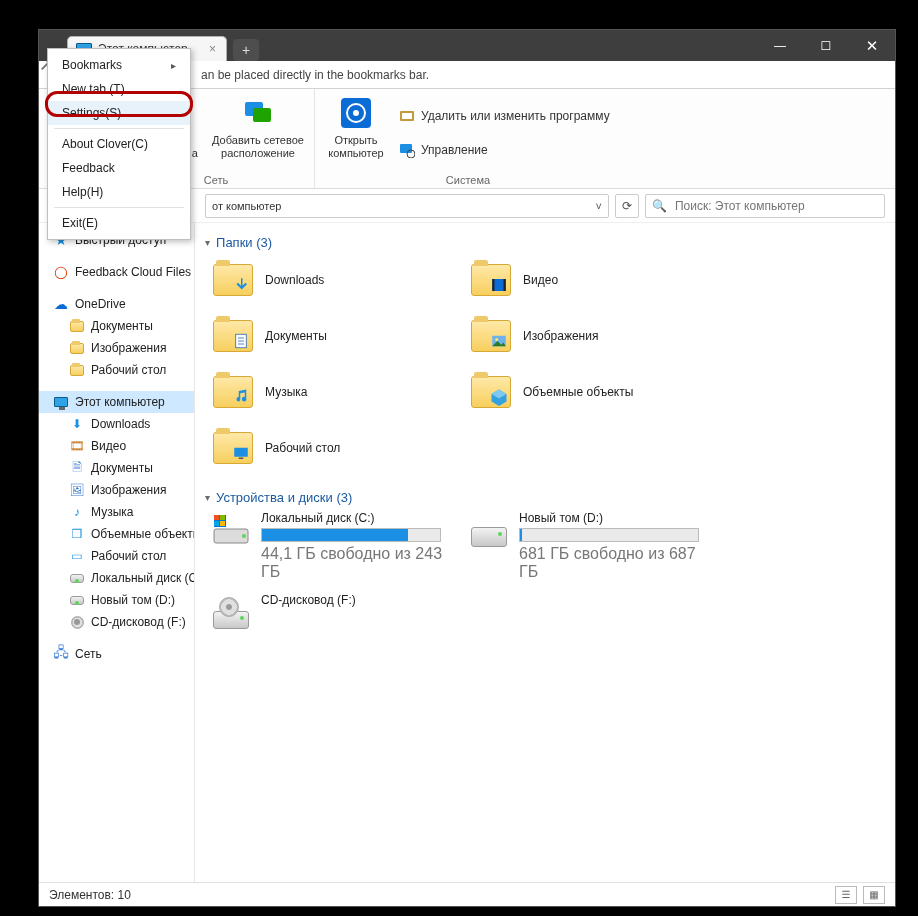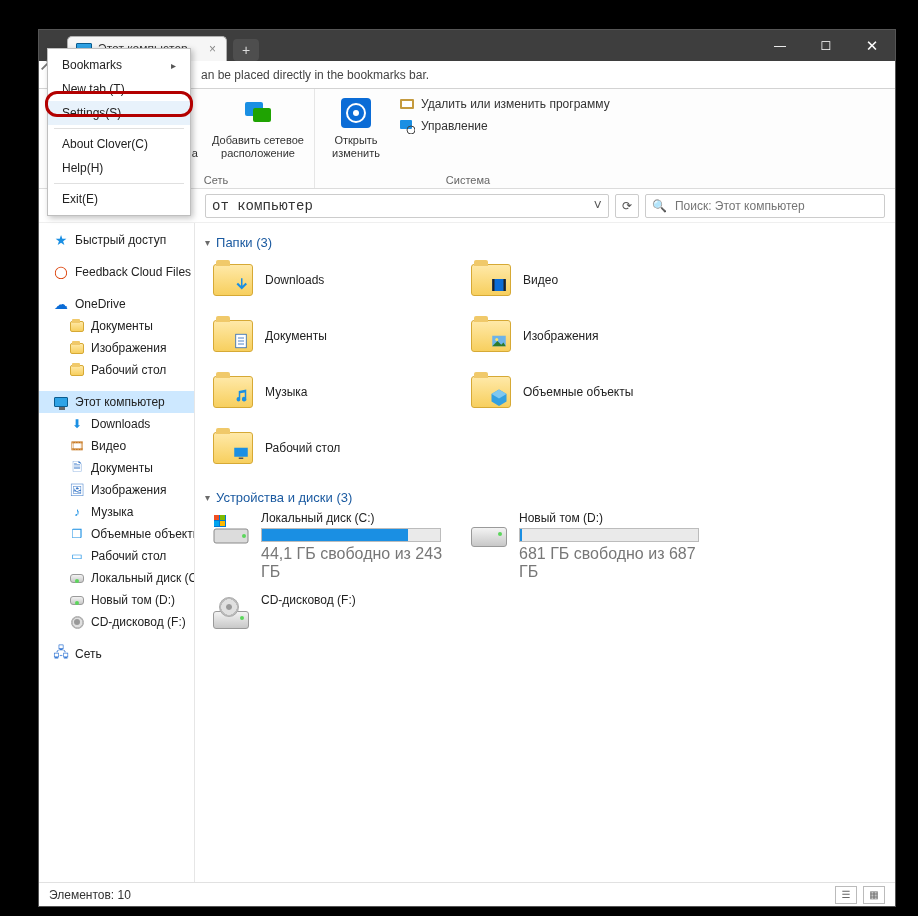--- a/index.html
+++ b/index.html
@@ -57,26 +57,26 @@
   
   .ribbon { height:100px; background:#fdfdfd; display:flex; border-bottom:1px solid #dcdcdc; }
   .ribgroup { display:flex; flex-direction:column; align-items:center; border-right:1px solid #e6e6e6; padding:4px 6px 2px 6px; }
   .ribgroup:last-child { border-right:none; }
   .ribgroup .items { display:flex; align-items:flex-start; gap:4px; flex:1; }
   .ribgroup .glabel { font-size:11px; color:#666; text-align:center; padding-top:2px; }
   .ritem { display:flex; flex-direction:column; align-items:center; width:80px; padding:2px 2px; }
   .ritem .ricon { width:36px; height:36px; margin-bottom:3px; display:flex; align-items:center; justify-content:center; }
   .ritem .rlabel { font-size:11px; text-align:center; color:#333; line-height:1.15; }
   .smallitems { display:flex; flex-direction:column; gap:4px; padding-top:2px; min-width:220px; }
-  .sitem { display:flex; align-items:center; gap:6px; font-size:12px; color:#333; padding:1px 4px; }
+  .sitem { display:flex; align-items:center; gap:6px; font-size:12px; color:#333; padding:1px 4px;margin-top:12px; }
   .sitem .sicon { width:16px; height:16px; display:flex; align-items:center; justify-content:center; }
 
   
   .addrrow { height:34px; display:flex; align-items:center; gap:6px; padding:0 10px; border-bottom:1px solid #efefef; }
-  .addrbox { flex:1; height:24px; border:1px solid #ccc; border-radius:2px; display:flex; align-items:center; padding:0 6px; font-size:14px; color:#333;font-family:Liberation Mono, monospace; }
+  .addrbox { flex:1; height:24px; border:1px solid #ccc; border-radius:2px; display:flex; align-items:center; padding:0 6px; font-size:11px; color:#333; }
   .addrbox .chv { margin-left:auto; color:#555; }
   .refresh { width:24px; height:24px; border:1px solid #ccc; border-radius:2px; display:flex; align-items:center; justify-content:center; color:#555; }
   .searchbox { width:240px; height:24px; border:1px solid #ccc; border-radius:2px; display:flex; align-items:center; padding:0 6px; gap:6px; color:#888; }
   .searchbox input { border:none; outline:none; flex:1; font-size:12px; color:#333; background:transparent; }
 
   
   .body { flex:1; display:flex; min-height:0; }
   .nav { width:156px; border-right:1px solid #e6e6e6; padding:6px 0; overflow:hidden; }
   .nav .item { display:flex; align-items:center; gap:6px; padding:3px 6px 3px 14px; font-size:12px; color:#222; white-space:nowrap; }
   .nav .item.sub { padding-left:30px; }
@@ -209,21 +209,21 @@
       <div class="items">
         <div class="ritem" style="width:70px">
           <div class="ricon">
               <svg width="34" height="34">
                 <rect x="2" y="2" width="30" height="30" rx="4" fill="#0b6cd6"></rect>
                 <circle cx="17" cy="17" r="9" fill="none" stroke="#fff" stroke-width="2"></circle>
                 <circle cx="17" cy="17" r="3" fill="#fff"></circle>
               </svg>
             </div>
           <div class="rlabel" style="white-space:pre-line">Открыть
-изменить</div>
+компьютер</div>
         </div>
         <div class="smallitems">
           <div class="sitem">
             <span class="sicon">
                 <svg width="16" height="16">
                   <rect x="1" y="3" width="14" height="10" rx="1" fill="#c49a3e"></rect>
                   <rect x="3" y="5" width="10" height="6" fill="#fff"></rect>
                 </svg>
               </span>
             <span>Удалить или изменить программу</span>
@@ -506,20 +506,23 @@
         <span>New tab (T)</span>
       </div>
     <div class="mitem hov">
         <span>Settings(S)</span>
       </div>
     <div class="msep"></div>
     <div class="mitem">
         <span>About Clover(C)</span>
       </div>
     <div class="mitem">
+        <span>Feedback</span>
+      </div>
+    <div class="mitem">
         <span>Help(H)</span>
       </div>
     <div class="msep"></div>
     <div class="mitem">
         <span>Exit(E)</span>
       </div>
   </div>
   <div class="highlight-ring" style="left:6px; top:61px; width:148px; height:26px;"></div>
 
 </div>

